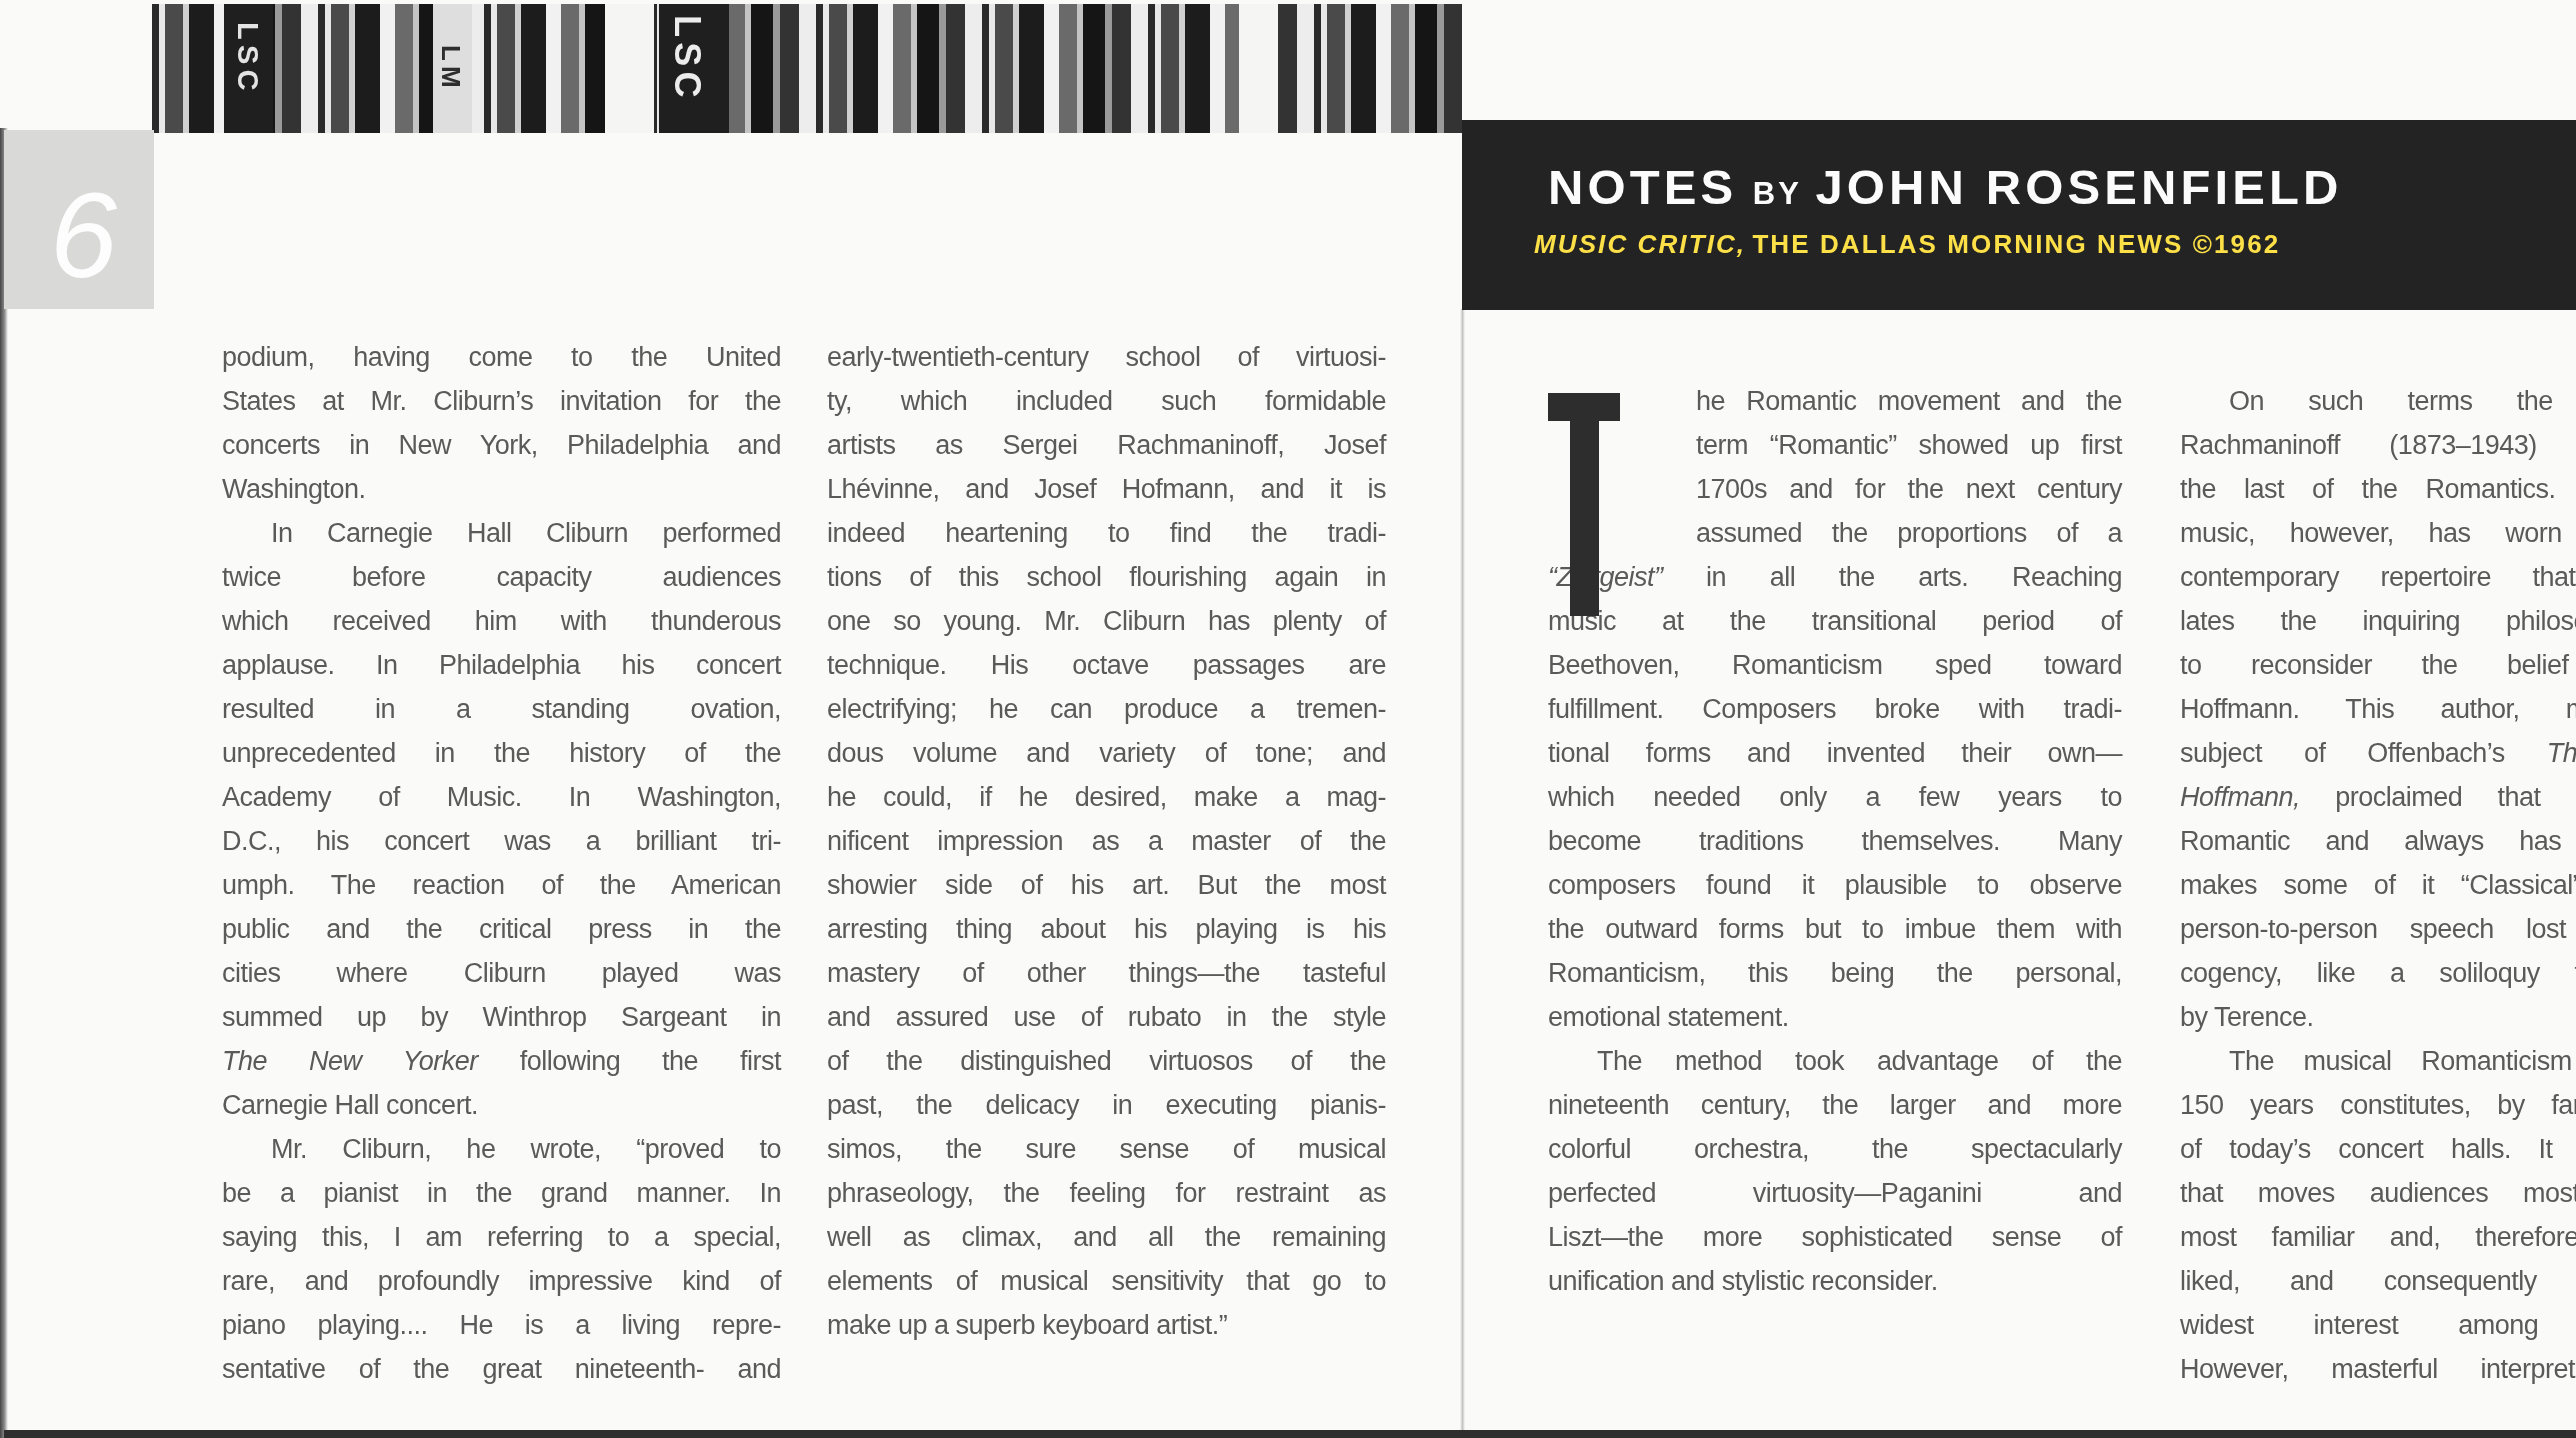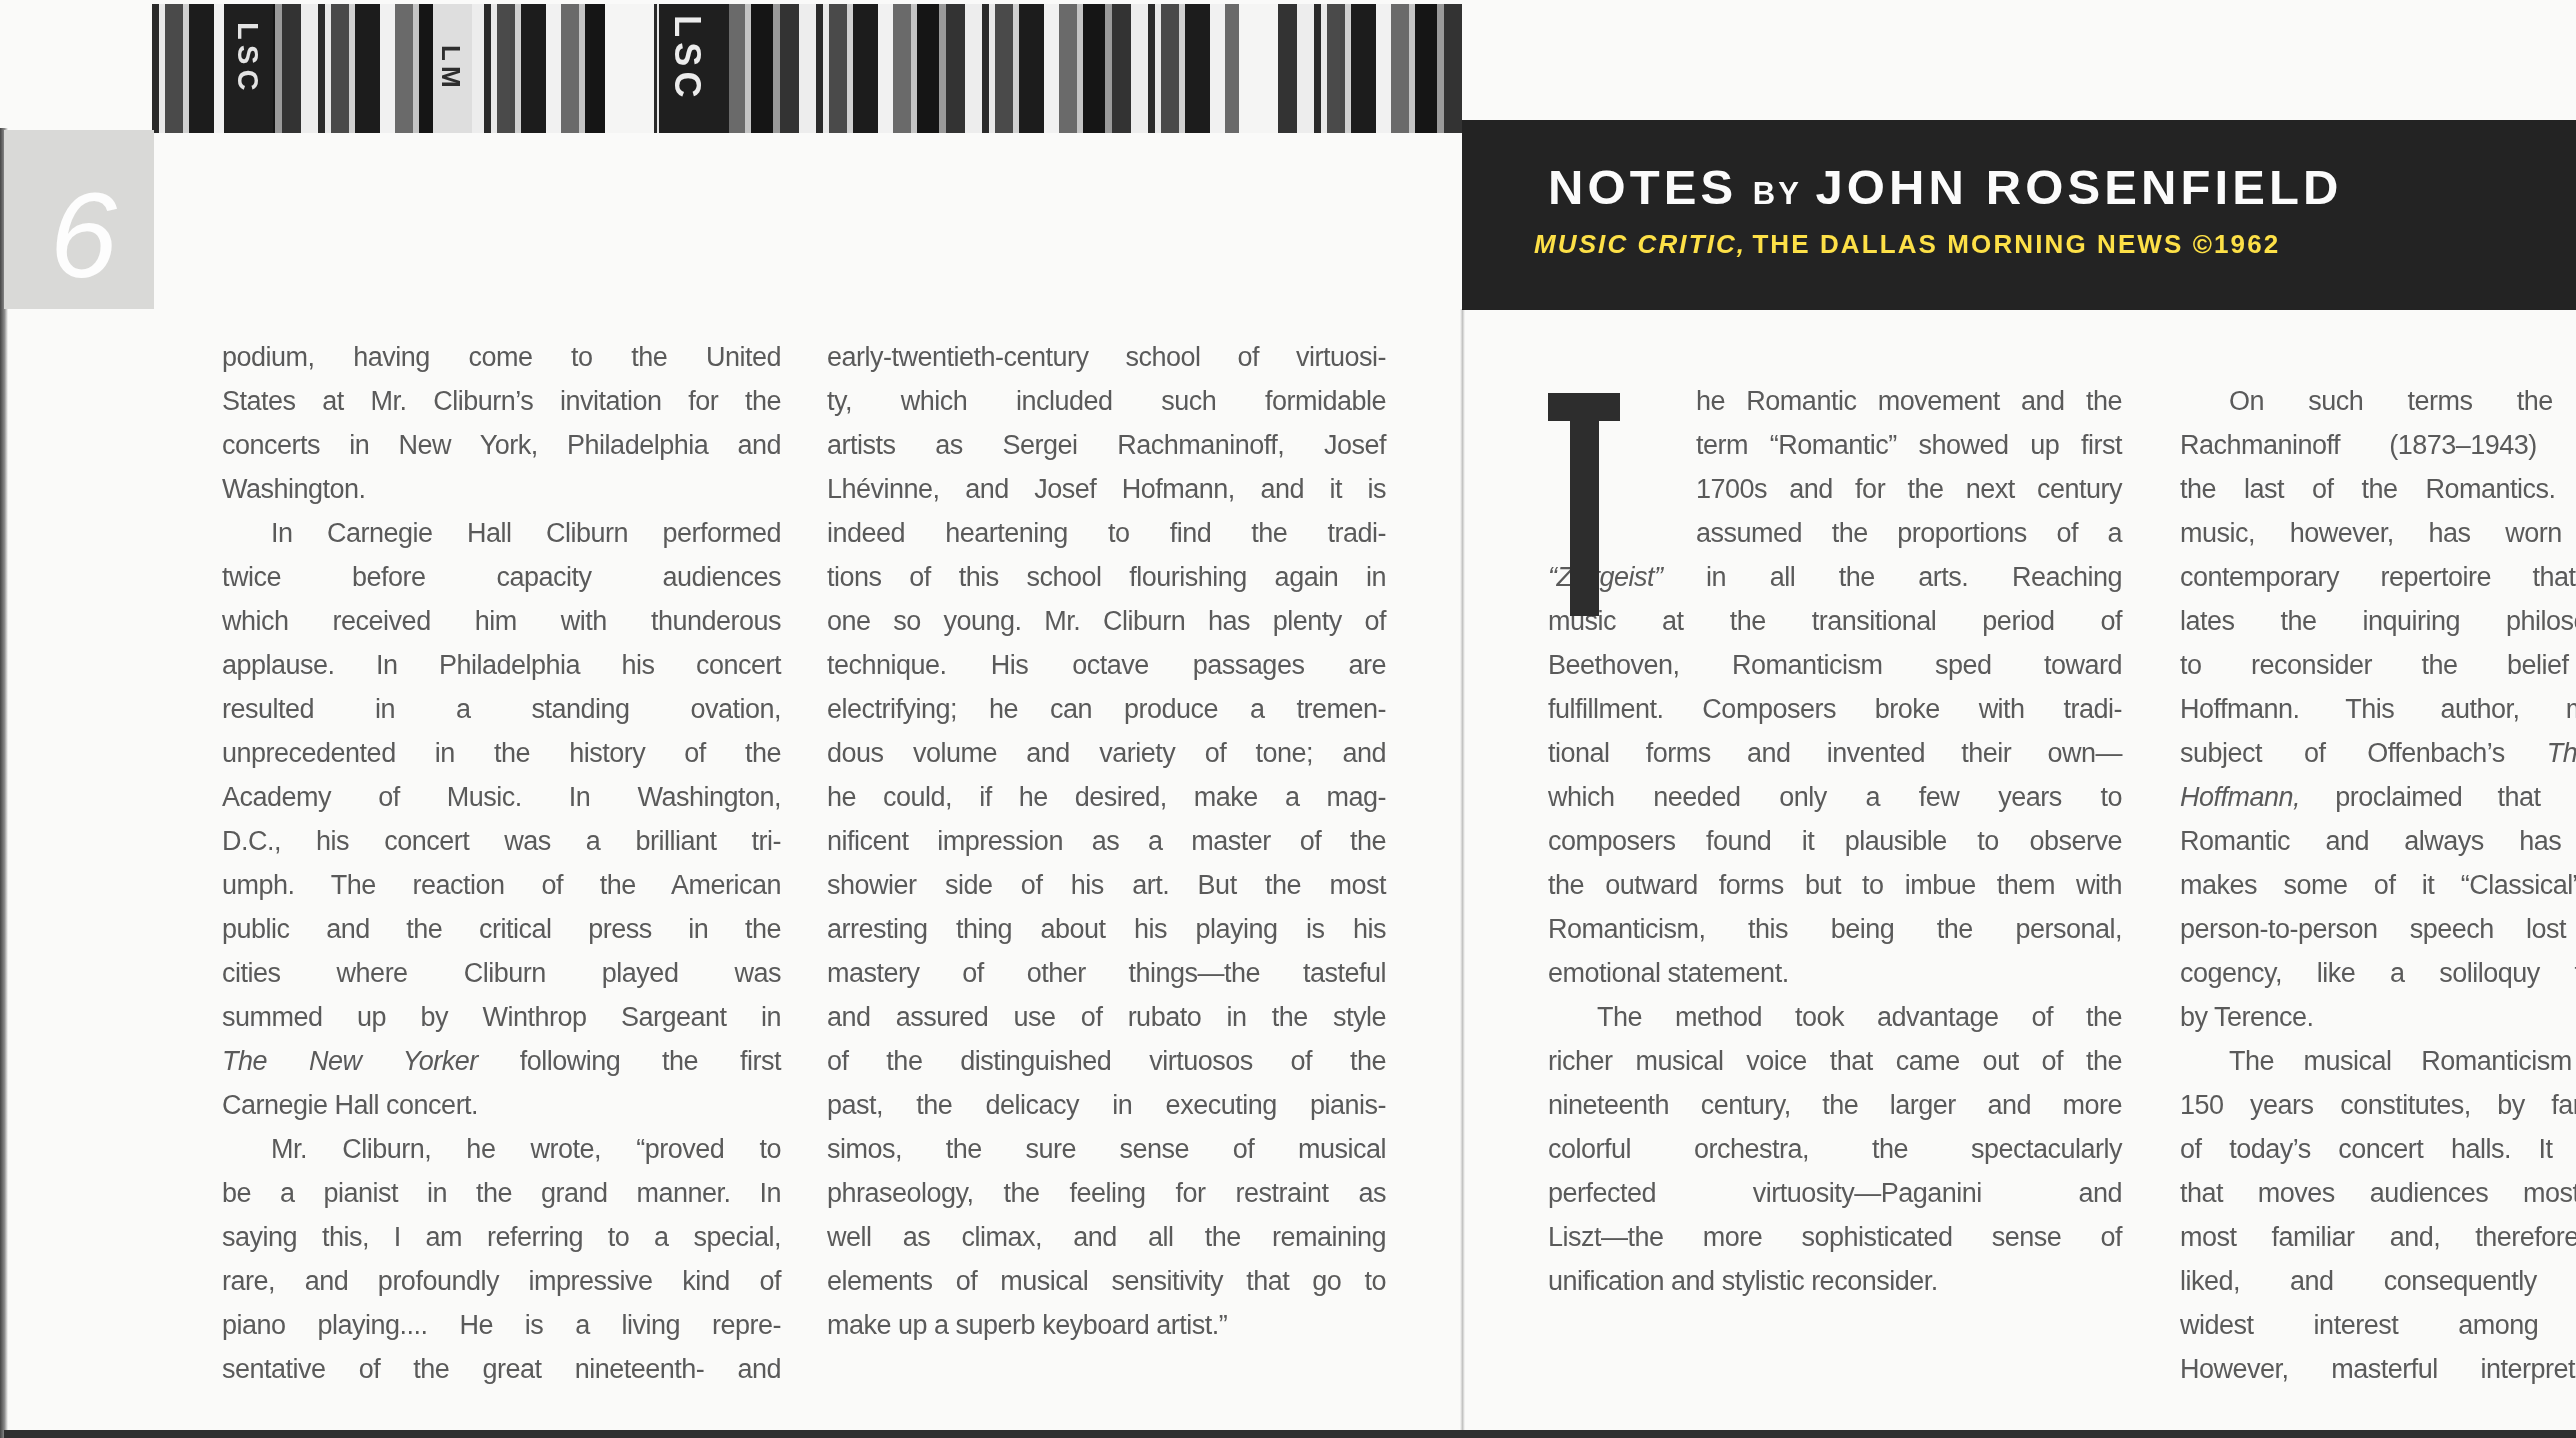--- a/index.html
+++ b/index.html
@@ -177,26 +177,26 @@
   <div class="line inset"><span>he Romantic movement and the</span></div>
       <div class="line inset"><span>term “Romantic” showed up first</span></div>
       <div class="line inset"><span>1700s and for the next century</span></div>
       <div class="line inset"><span>assumed the proportions of a</span></div>
       <div class="line"><span></span><i>“Zeitgeist”</i><span> in all the arts. Reaching</span></div>
       <div class="line"><span>music at the transitional period of</span></div>
       <div class="line"><span>Beethoven, Romanticism sped toward</span></div>
       <div class="line"><span>fulfillment. Composers broke with tradi-</span></div>
       <div class="line"><span>tional forms and invented their own—</span></div>
       <div class="line"><span>which needed only a few years to</span></div>
+      <div class="line"><span>become traditions themselves. Many</span></div>
       <div class="line"><span>composers found it plausible to observe</span></div>
       <div class="line"><span>the outward forms but to imbue them with</span></div>
       <div class="line"><span>Romanticism, this being the personal,</span></div>
       <div class="line end"><span>emotional statement.</span></div>
       <div class="line indent"><span>The method took advantage of the</span></div>
-      <div class="line"><span>richer musical voice that came out of the</span></div>
       <div class="line"><span>nineteenth century, the larger and more</span></div>
       <div class="line"><span>colorful orchestra, the spectacularly</span></div>
       <div class="line"><span>perfected virtuosity—Paganini and</span></div>
       <div class="line"><span>Liszt—the more sophisticated sense of</span></div>
       <div class="line end"><span>unification and stylistic reconsider.</span></div>
     </div>
   <div class="column" style="left:2180px;top:379px;width:578px">
       <div class="line indent"><span>On such terms the late Sergei</span></div>
       <div class="line"><span>Rachmaninoff (1873–1943) was almost</span></div>
       <div class="line"><span>the last of the Romantics. Much of his</span></div>

